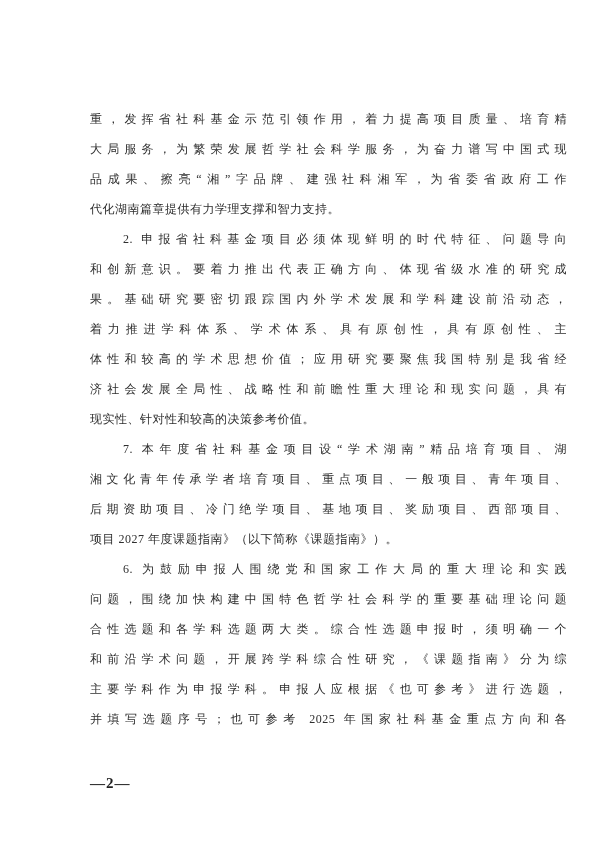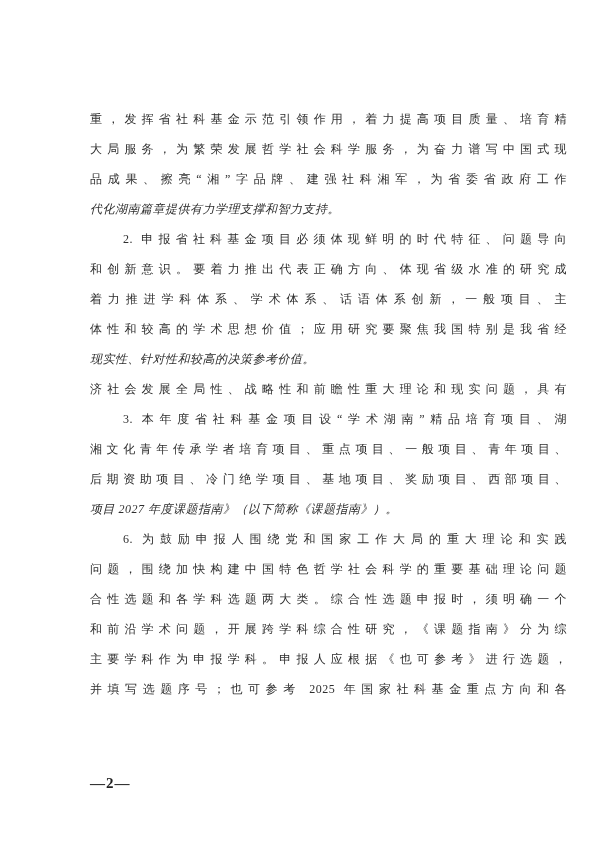--- a/index.html
+++ b/index.html
@@ -31,21 +31,20 @@
     letter-spacing: 0.5px;
     white-space: nowrap;
     text-align: justify;
     text-align-last: justify;
     text-justify: inter-character;
     overflow: hidden;
     margin-left: 28px;
   }
   .line.para-end {
     text-align-last: left;
-    font-style: italic;
   }
   .line.indent {
     text-indent: 33px;
   }
   .page-number {
     position: absolute;
     left: 90px;
     top: 775px;
     font-size: 15px;
     letter-spacing: 1px;
@@ -57,25 +56,26 @@
 <body>
 
 <div class="page">
   <div class="text-block">
     <div class="line">重，发挥省社科基金示范引领作用，着力提高项目质量、培育精</div>
     <div class="line">大局服务，为繁荣发展哲学社会科学服务，为奋力谱写中国式现</div>
     <div class="line">品成果、擦亮“湘”字品牌、建强社科湘军，为省委省政府工作</div>
     <div class="line para-end">代化湖南篇章提供有力学理支撑和智力支持。</div>
     <div class="line indent">2. 申报省社科基金项目必须体现鲜明的时代特征、问题导向</div>
     <div class="line">和创新意识。要着力推出代表正确方向、体现省级水准的研究成</div>
-    <div class="line">着力推进学科体系、学术体系、话语体系创新，一般项目、主</div>
+    <div class="line">果。基础研究要密切跟踪国内外学术发展和学科建设前沿动态，</div>
+    <div class="line">着力推进学科体系、学术体系、具有原创性，具有原创性、主</div>
     <div class="line">体性和较高的学术思想价值；应用研究要聚焦我国特别是我省经</div>
+    <div class="line">济社会发展全局性、战略性和前瞻性重大理论和现实问题，具有</div>
     <div class="line para-end">现实性、针对性和较高的决策参考价值。</div>
-    <div class="line">济社会发展全局性、战略性和前瞻性重大理论和现实问题，具有</div>
-    <div class="line indent">3. 本年度省社科基金项目设“学术湖南”精品培育项目、湖</div>
+    <div class="line indent">7. 本年度省社科基金项目设“学术湖南”精品培育项目、湖</div>
     <div class="line">湘文化青年传承学者培育项目、重点项目、一般项目、青年项目、</div>
     <div class="line">后期资助项目、冷门绝学项目、基地项目、奖励项目、西部项目、</div>
     <div class="line para-end">项目 2027 年度课题指南》（以下简称《课题指南》）。</div>
     <div class="line indent">6. 为鼓励申报人围绕党和国家工作大局的重大理论和实践</div>
     <div class="line">问题，围绕加快构建中国特色哲学社会科学的重要基础理论问题</div>
     <div class="line">合性选题和各学科选题两大类。综合性选题申报时，须明确一个</div>
     <div class="line">和前沿学术问题，开展跨学科综合性研究，《课题指南》分为综</div>
     <div class="line">主要学科作为申报学科。申报人应根据《也可参考》进行选题，</div>
     <div class="line">并填写选题序号；也可参考 2025 年国家社科基金重点方向和各</div>
   </div>

